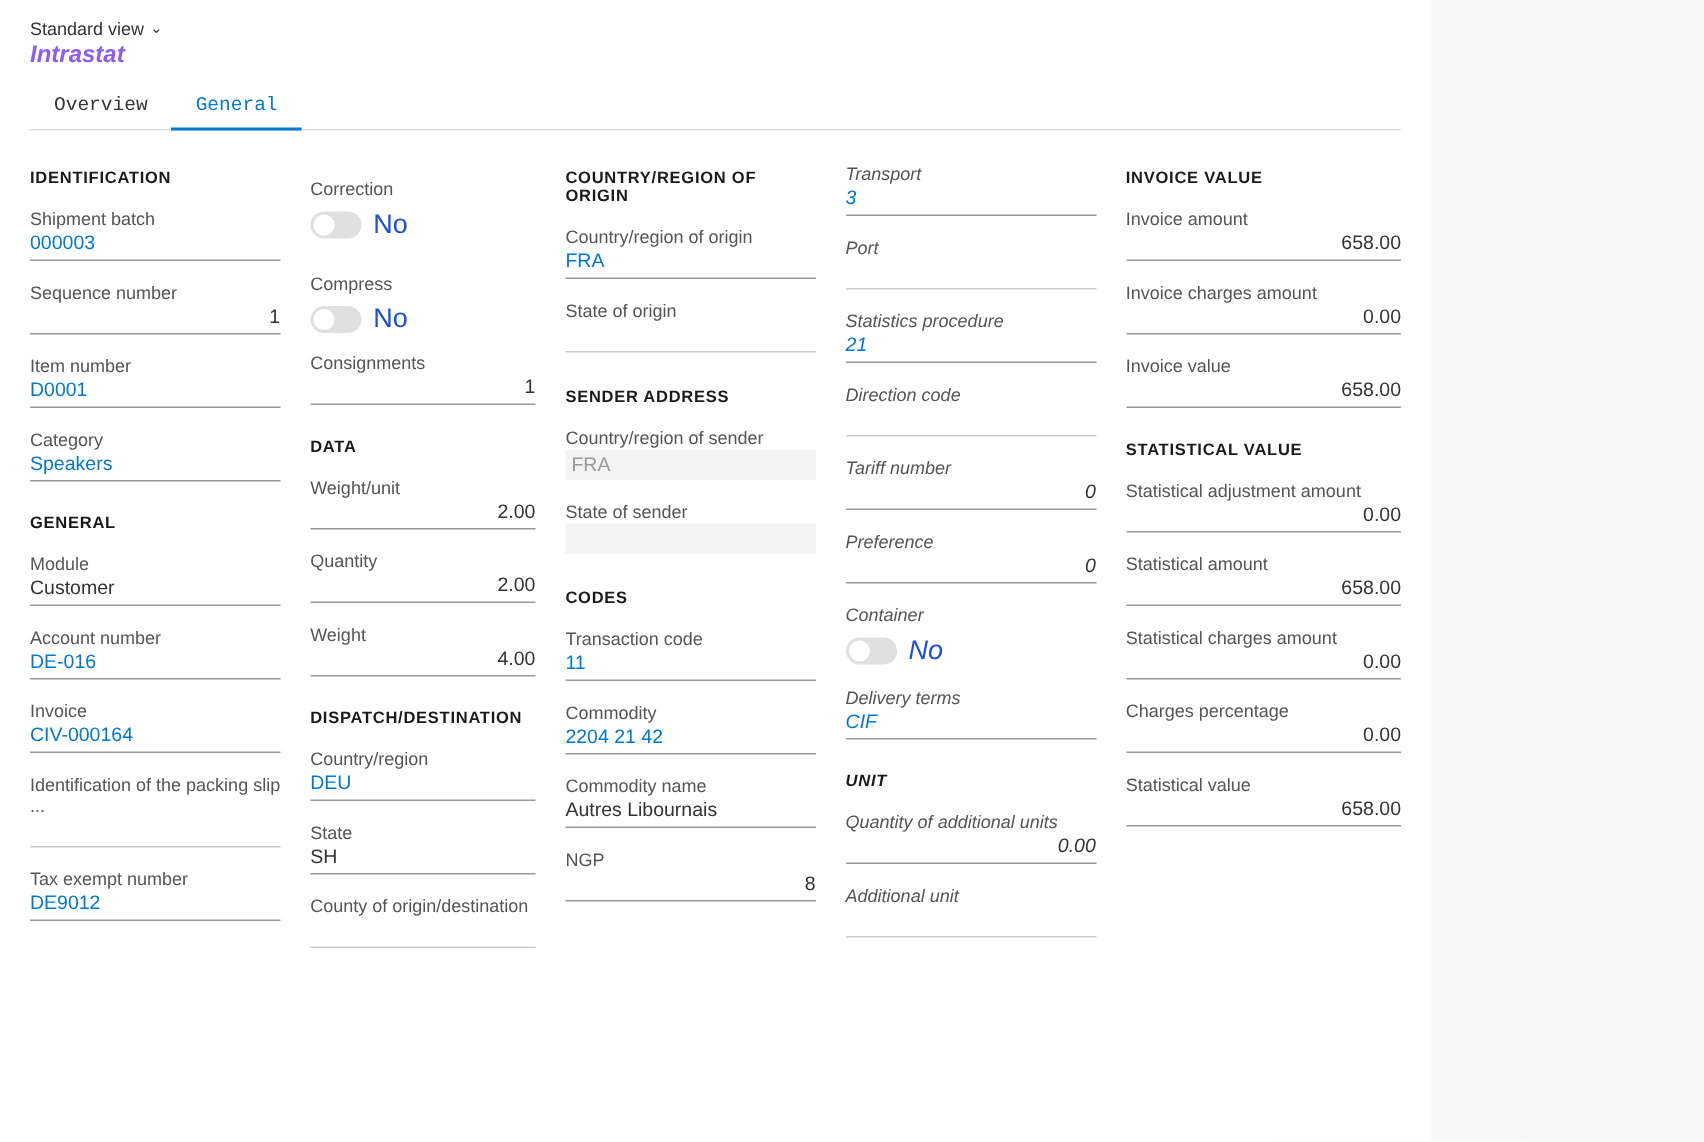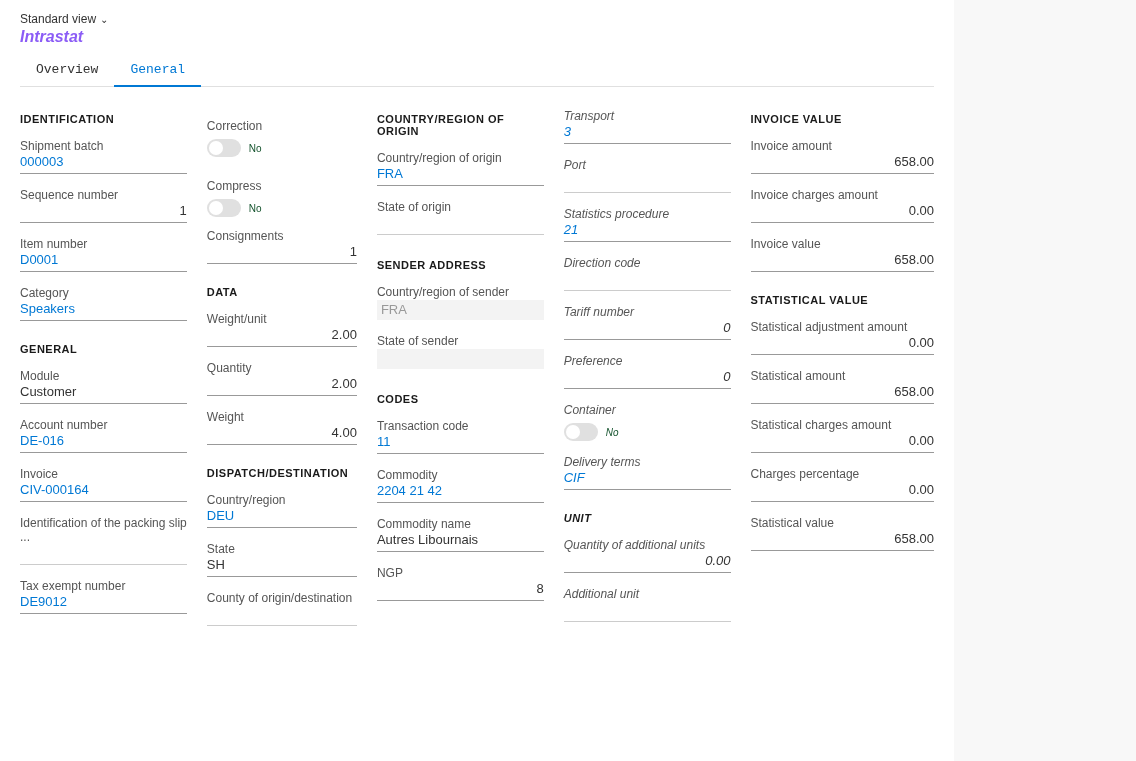--- a/index.html
+++ b/index.html
@@ -127,22 +127,22 @@
       position: absolute;
       width: 14px;
       height: 14px;
       background: #fff;
       border-radius: 50%;
       top: 2px;
       left: 2px;
       transition: left 0.2s;
     }
     .toggle-label {
-      font-size: 10px;
-      color: #14532d;
+      font-size: 18px;
+      color: #1d4ed8;
     }
     .field-block {
       margin-bottom: 2px;
     }
     .empty-field {
       border-bottom: 1px solid #ccc;
       min-height: 20px;
       width: 100%;
     }
   </style>

